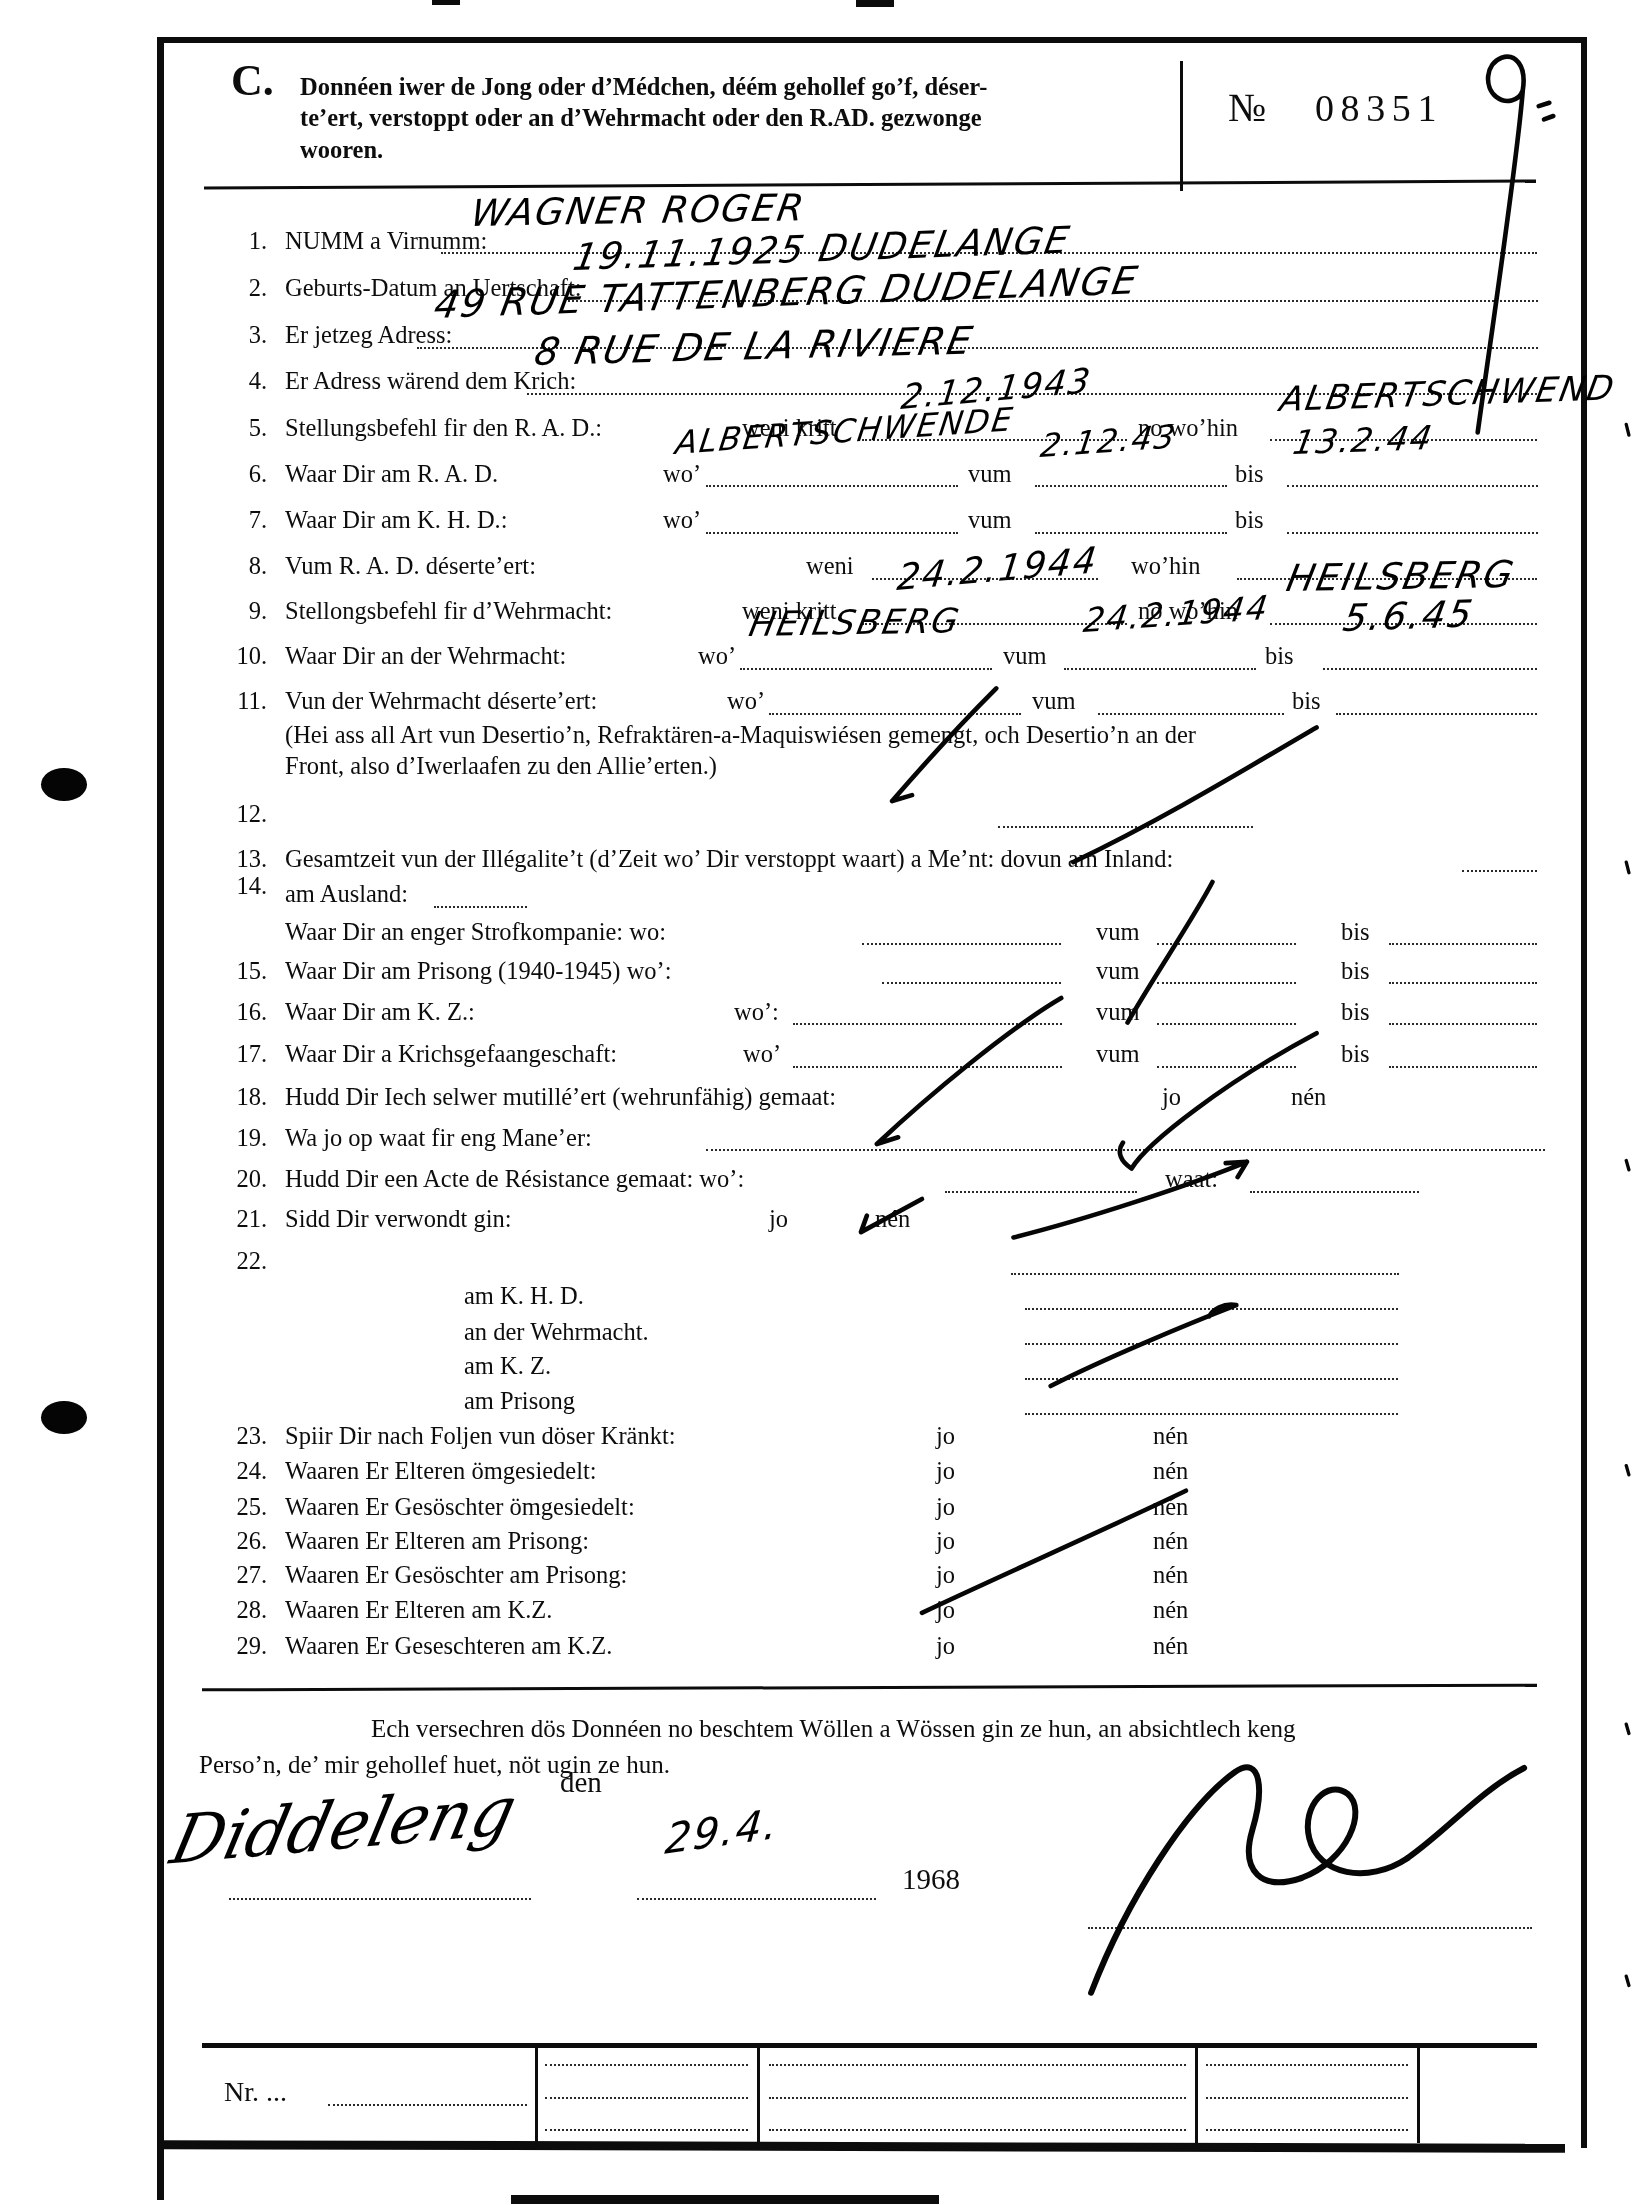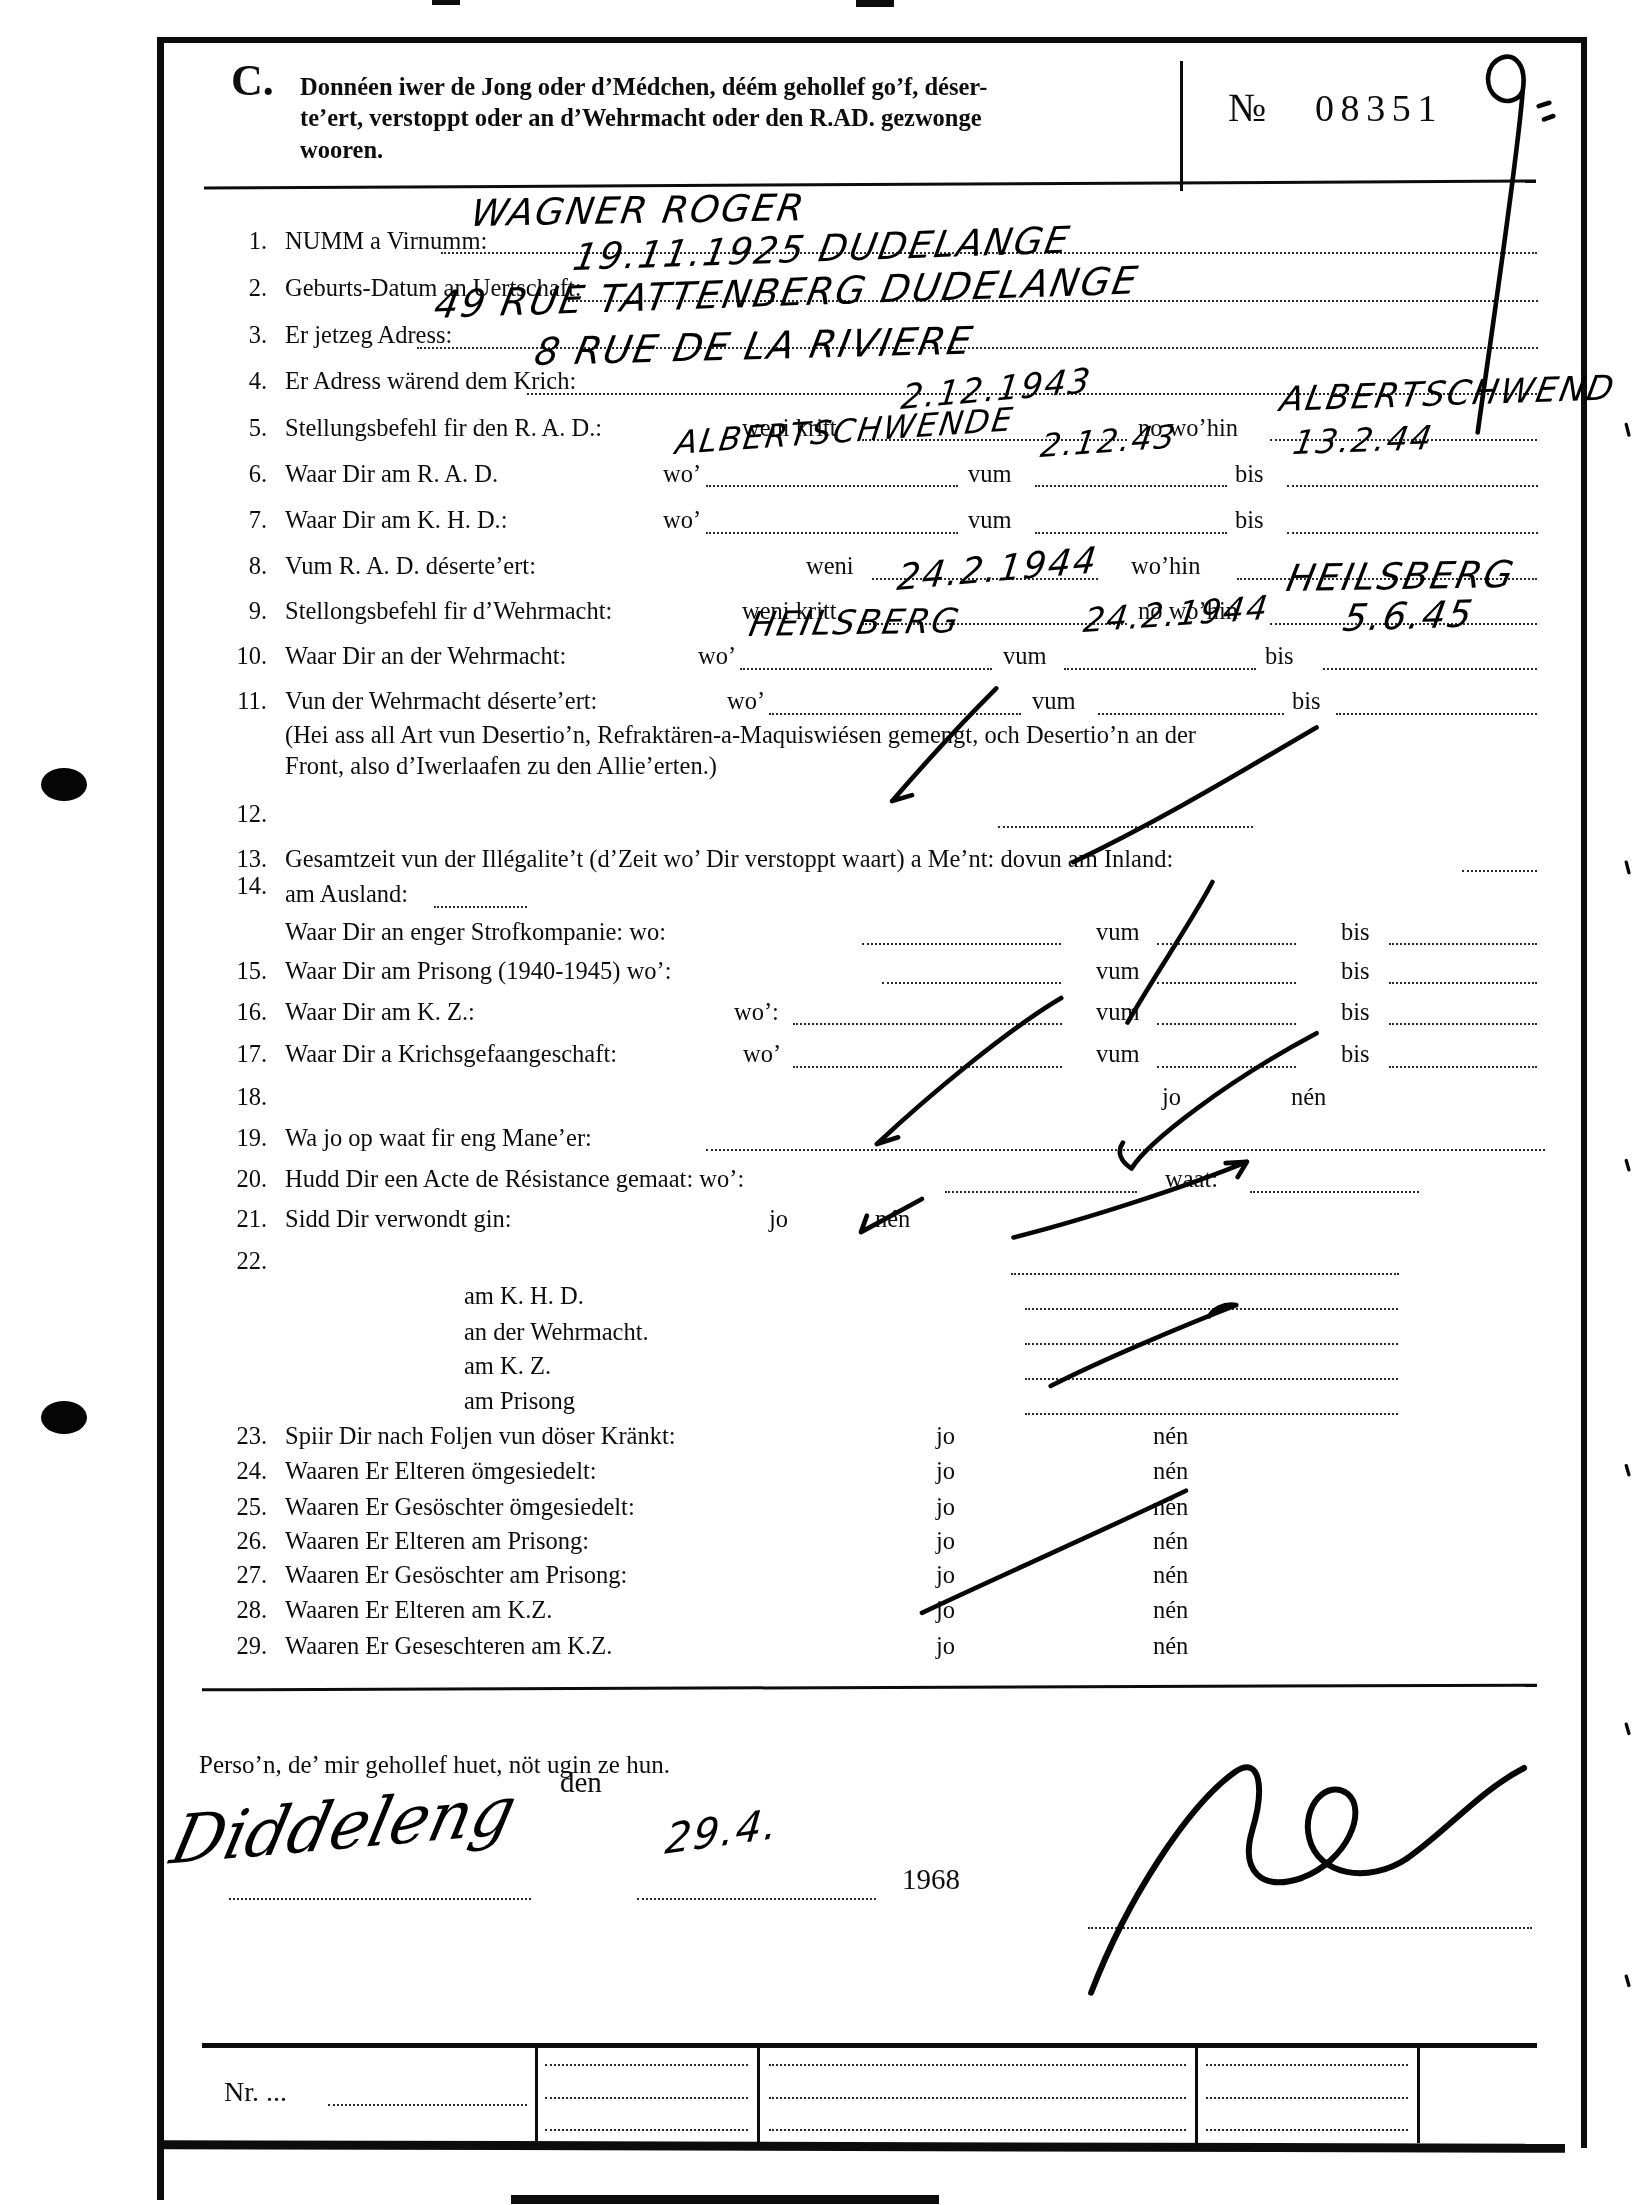--- a/index.html
+++ b/index.html
@@ -176,20 +176,21 @@
   <div class="abs lbl num" style="left:219px;top:1039px">17.</div>
   <div class="abs lbl" style="left:285px;top:1039px">Waar Dir a Krichsgefaangeschaft:</div>
   <div class="abs lbl" style="left:743px;top:1039px">wo’</div>
   <div class="abs dots" style="left:793px;top:1066px;width:269px"></div>
   <div class="abs lbl" style="left:1096px;top:1039px">vum</div>
   <div class="abs dots" style="left:1157px;top:1066px;width:139px"></div>
   <div class="abs lbl" style="left:1341px;top:1039px">bis</div>
   <div class="abs dots" style="left:1389px;top:1066px;width:148px"></div>
 
   <div class="abs lbl num" style="left:219px;top:1082px">18.</div>
+  <div class="abs lbl" style="left:285px;top:1082px">Hudd Dir Iech selwer mutillé’ert (wehrunfähig) gemaat:</div>
   <div class="abs lbl" style="left:1162px;top:1082px">jo</div>
   <div class="abs lbl" style="left:1291px;top:1082px">nén</div>
 
   <div class="abs lbl num" style="left:219px;top:1123px">19.</div>
   <div class="abs lbl" style="left:285px;top:1123px">Wa jo op waat fir eng Mane’er:</div>
   <div class="abs dots" style="left:706px;top:1149px;width:839px"></div>
 
   <div class="abs lbl num" style="left:219px;top:1164px">20.</div>
   <div class="abs lbl" style="left:285px;top:1164px">Hudd Dir een Acte de Résistance gemaat:  wo’:</div>
   <div class="abs dots" style="left:945px;top:1191px;width:192px"></div>
@@ -241,20 +242,21 @@
   <div class="abs lbl" style="left:285px;top:1595px">Waaren Er Elteren am K.Z.</div>
   <div class="abs lbl" style="left:936px;top:1595px">jo</div>
   <div class="abs lbl" style="left:1153px;top:1595px">nén</div>
 
   <div class="abs lbl num" style="left:219px;top:1631px">29.</div>
   <div class="abs lbl" style="left:285px;top:1631px">Waaren Er Geseschteren am K.Z.</div>
   <div class="abs lbl" style="left:936px;top:1631px">jo</div>
   <div class="abs lbl" style="left:1153px;top:1631px">nén</div>
 
   <div class="abs rule" style="left:202px;top:1686px;width:1335px;height:3.3px;transform:rotate(-0.2deg)"></div>
+  <div class="abs lbl" style="left:371px;top:1714px;font-size:25px">Ech versechren dös Donnéen no beschtem Wöllen a Wössen gin ze hun, an absichtlech keng</div>
   <div class="abs lbl" style="left:199px;top:1750px;font-size:25px">Perso’n, de’ mir gehollef huet, nöt ugin ze hun.</div>
 
   <div class="abs cursive" style="left:164px;top:1803px;font-size:66px;transform:rotate(-5deg) skewX(-18deg)">Diddeleng</div>
   <div class="abs dots" style="left:229px;top:1898px;width:302px"></div>
   <div class="abs lbl" style="left:560px;top:1768px;font-size:29px">den</div>
   <div class="abs hw" style="left:663px;top:1816px;font-size:41px;transform:rotate(-8deg) skewX(-14deg)">29.4.</div>
   <div class="abs dots" style="left:637px;top:1898px;width:239px"></div>
   <div class="abs lbl" style="left:902px;top:1865px;font-size:29px">1968</div>
   <div class="abs dots" style="left:1088px;top:1927px;width:444px"></div>
 

